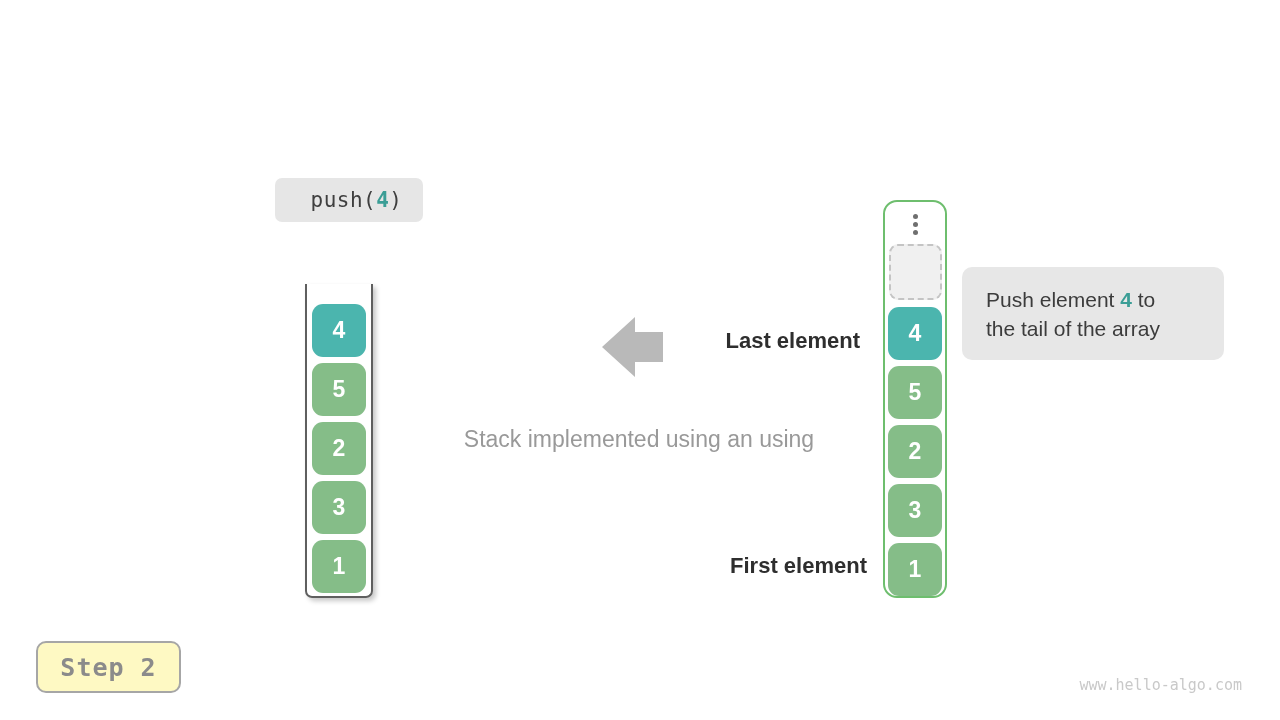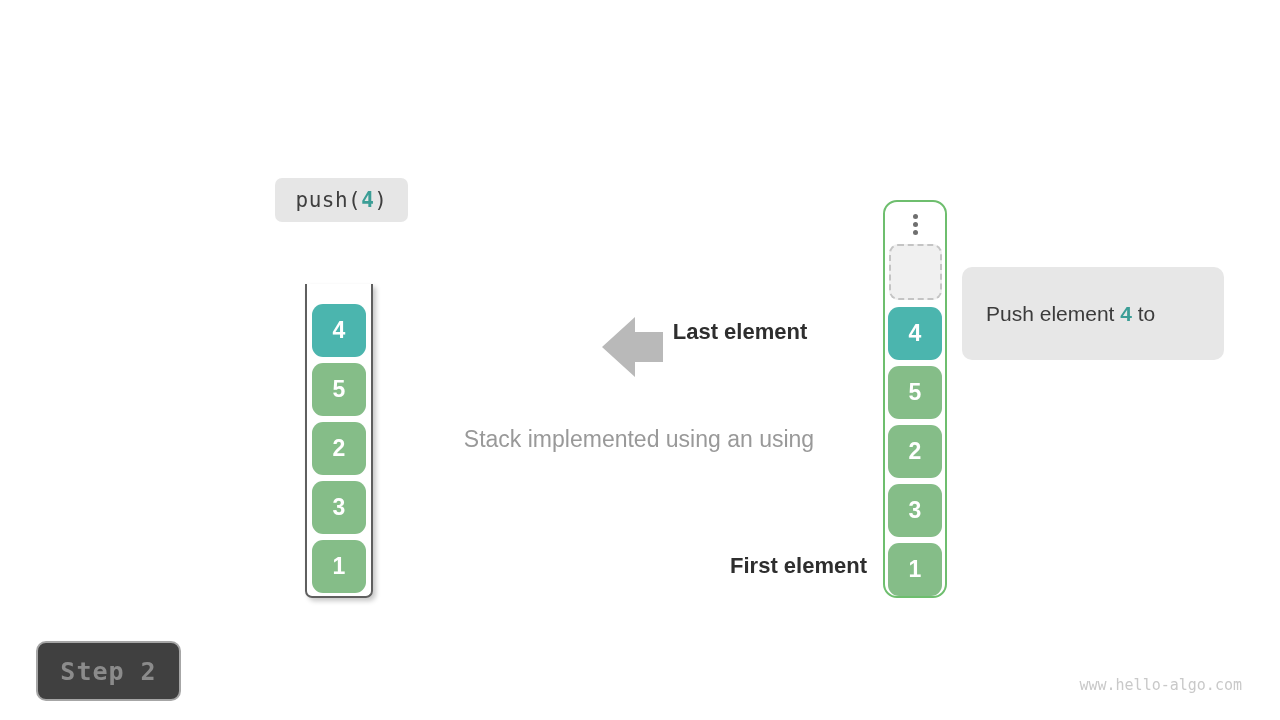--- a/index.html
+++ b/index.html
@@ -8,21 +8,21 @@
     background:#ffffff;
     font-family:"Liberation Sans",sans-serif;
   }
 
   
   .push-label{
     position:absolute;left:275px;top:178px;width:133px;height:44px;
     background:#e6e6e6;border-radius:7px;
     display:flex;align-items:center;justify-content:center;
     font-family:"DejaVu Sans Mono","Liberation Mono",monospace;
-    font-size:21px;color:#3f3f3f;letter-spacing:0.5px;
+    font-size:21px;color:#3f3f3f;letter-spacing:0.5px;padding-left:15px;
   }
   .accent{color:#3b9e96;font-weight:bold;}
 
   
   .stack-container{
     position:absolute;left:305px;top:284px;width:68px;height:314px;
     box-sizing:border-box;
     border-left:2px solid #5f5f5f;border-right:2px solid #5f5f5f;border-bottom:2px solid #5f5f5f;
     border-radius:0 0 7px 7px;
     box-shadow:3px 3px 5px rgba(0,0,0,0.22);
@@ -52,39 +52,39 @@
     border:2px dashed #c4c4c4;border-radius:9px;background:#f0f0f0;
   }
   .array-cells{margin-top:7px;display:flex;flex-direction:column;gap:6px;align-items:center;}
 
   
   .arrow-left{position:absolute;left:602px;top:317px;width:61px;height:60px;}
   .label-strong{
     position:absolute;font-size:22px;font-weight:bold;color:#2e2e2e;
     width:240px;text-align:right;
   }
-  .label-last{left:620px;top:319px;text-align:center;}
+  .label-last{left:620px;top:328px;}
   .label-first{left:627px;top:553px;}
   .caption{
     position:absolute;left:439px;top:426px;width:400px;text-align:center;
     font-size:23px;color:#999999;
   }
 
   
   .tooltip{
     position:absolute;left:962px;top:267px;width:262px;height:93px;
     box-sizing:border-box;background:#e7e7e7;border-radius:10px;
     display:flex;flex-direction:column;justify-content:center;
     padding-left:24px;font-size:21px;color:#3c3c3c;line-height:29px;
   }
 
   
   .step-badge{
-    position:absolute;left:36px;top:641px;width:145px;height:60px;
-    box-sizing:border-box;background:#404040;
+    position:absolute;left:36px;top:641px;width:145px;height:52px;
+    box-sizing:border-box;background:#fef9c3;
     border:2px solid #a6a6a6;border-radius:10px;
     display:flex;align-items:center;justify-content:center;
     font-family:"DejaVu Sans Mono","Liberation Mono",monospace;
     font-weight:bold;font-size:25px;color:#8b8b8b;letter-spacing:1px;
   }
 
   .watermark{
     position:absolute;right:38px;top:676px;
     font-family:"DejaVu Sans Mono","Liberation Mono",monospace;
     font-size:15px;color:#c9c9c9;
@@ -126,17 +126,18 @@
     <div class="cell teal">4</div>
     <div class="cell green">5</div>
     <div class="cell green">2</div>
     <div class="cell green">3</div>
     <div class="cell green">1</div>
   </div>
 </div>
 
 <div class="tooltip">
   <div><span>Push element </span><span class="accent">4</span><span> to</span></div>
+  <div>the tail of the array</div>
 </div>
 
 <div class="step-badge">Step 2</div>
 
 <div class="watermark">www.hello-algo.com</div>
 
 </body></html>

